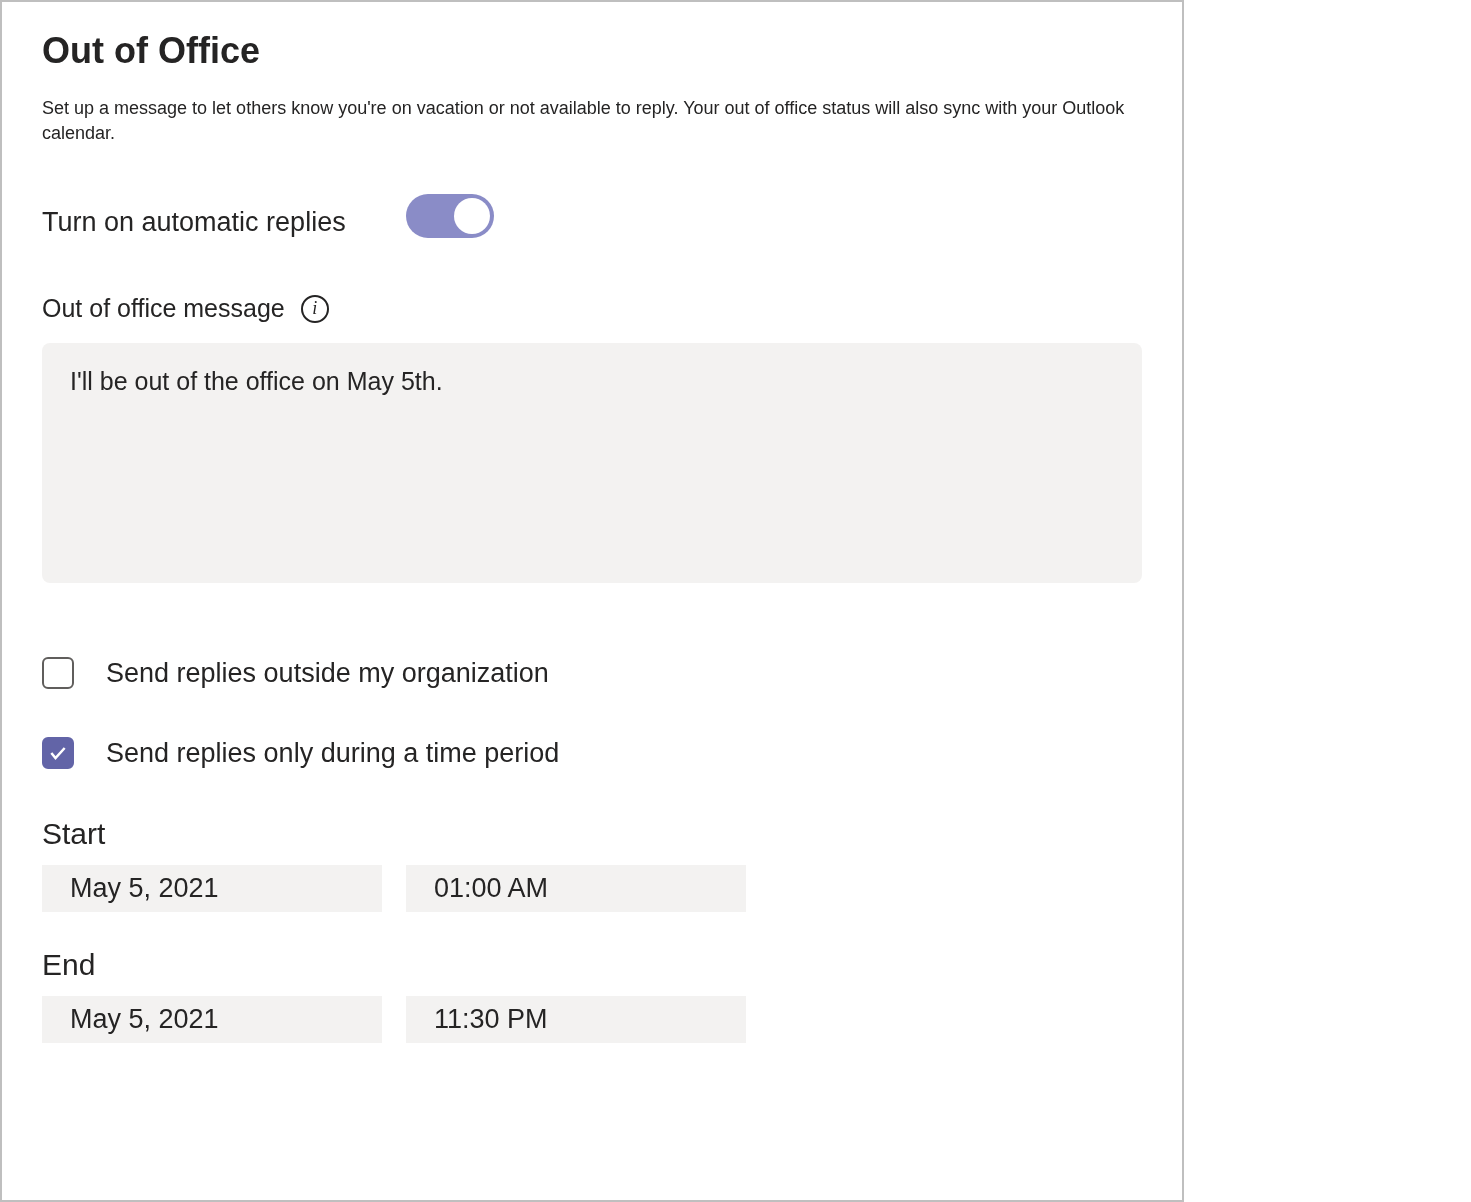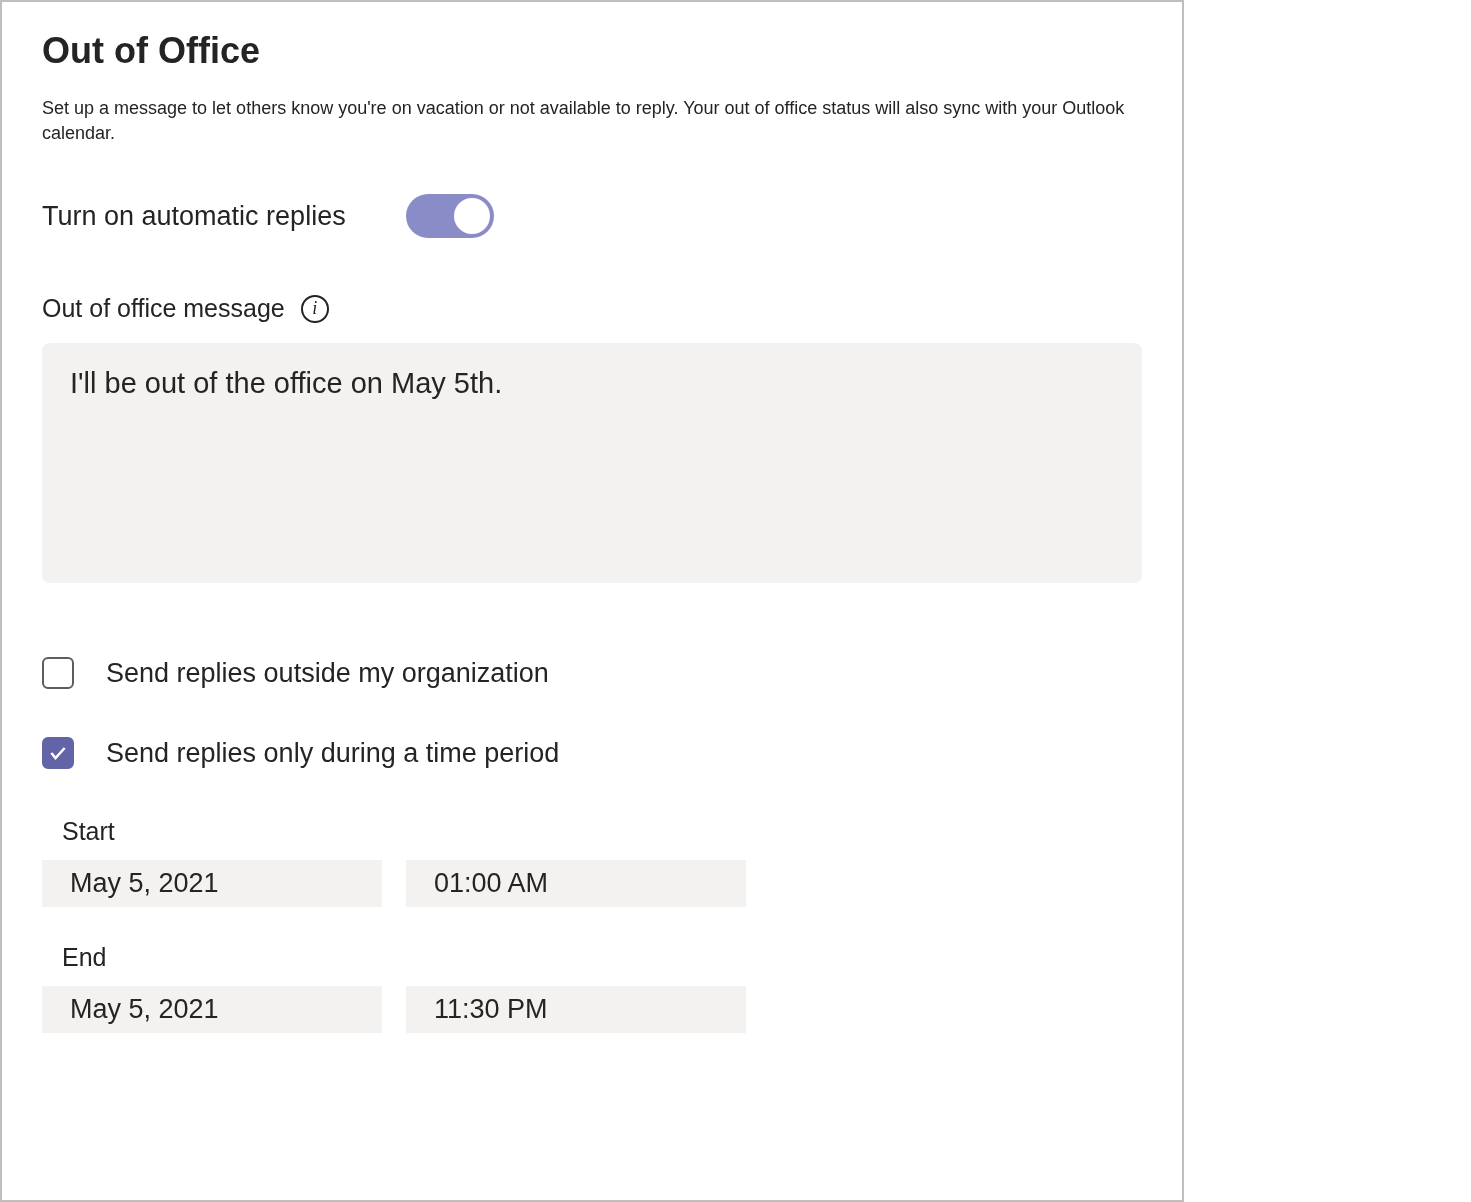--- a/index.html
+++ b/index.html
@@ -26,21 +26,21 @@
       margin-bottom: 24px;
     }
     .description {
       font-size: 18px;
       color: #252424;
       line-height: 1.4;
       margin-bottom: 48px;
     }
     .toggle-row {
       display: flex;
-      align-items: center;
+      align-items: flex-end;
       margin-bottom: 56px;
     }
     .toggle-label {
       font-size: 27px;
       color: #252424;
       margin-right: 60px;
     }
     .toggle {
       position: relative;
       width: 88px;
@@ -83,21 +83,21 @@
       cursor: pointer;
     }
     .message-box {
       width: 100%;
       max-width: 1350px;
       height: 240px;
       background: #f3f2f1;
       border: none;
       border-radius: 8px;
       padding: 24px 28px;
-      font-size: 29px;
+      font-size: 25px;
       color: #252424;
       font-family: inherit;
       resize: none;
       margin-bottom: 70px;
     }
     .checkbox-row {
       display: flex;
       align-items: flex-end;
       margin-bottom: 48px;
     }
@@ -129,24 +129,23 @@
       fill: none;
     }
     .checkbox-label {
       font-size: 27px;
       color: #252424;
     }
     .datetime-section {
       margin-top: 20px;
     }
     .datetime-label {
-      font-size: 25px;
+      font-size: 30px;
       color: #252424;
       margin-bottom: 14px;
-      margin-left: 20px;
     }
     .datetime-row {
       display: flex;
       gap: 24px;
       margin-bottom: 36px;
     }
     .datetime-field {
       background: #f3f2f1;
       border-radius: 0;
       padding: 8px 28px;

